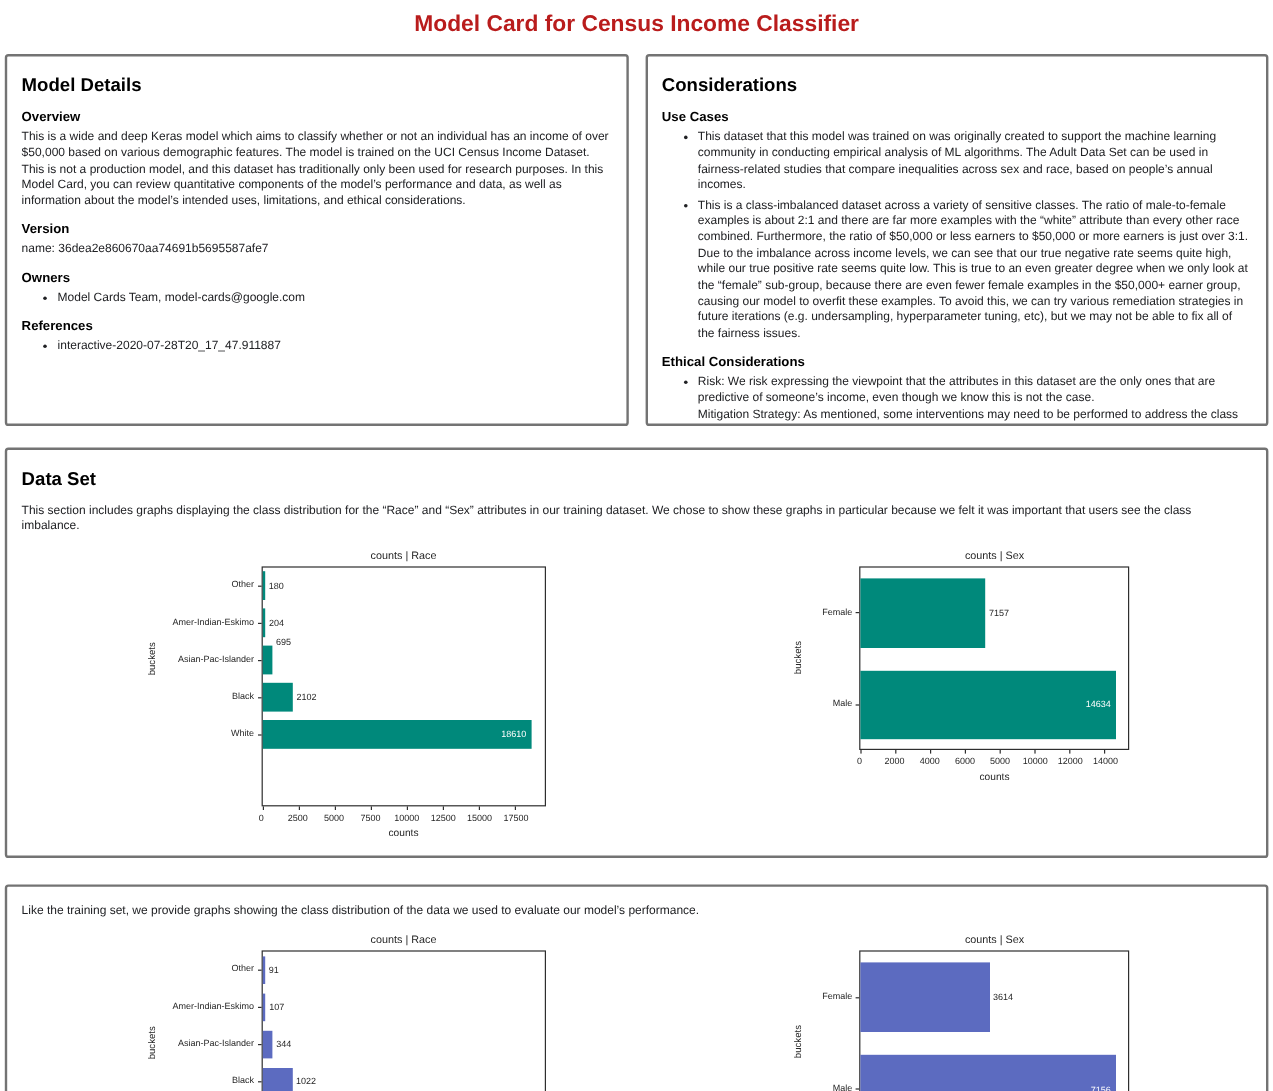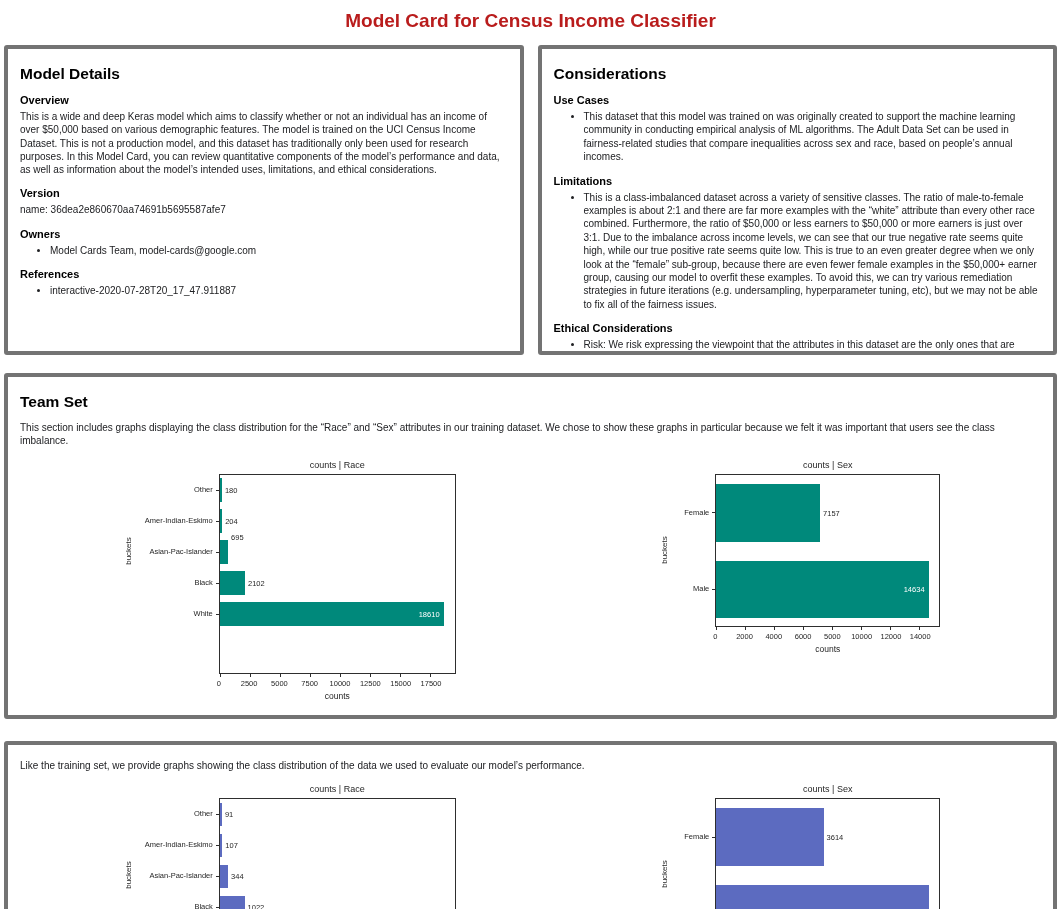--- a/index.html
+++ b/index.html
@@ -13,21 +13,21 @@
   .page { padding: 4px; }
   .page-title {
     font-size: 19px;
     font-weight: bold;
     text-align: center;
     color: #b91c1c;
     margin: 6px 0 13px 0;
   }
   .cards-row { display: flex; gap: 14px; margin-bottom: 18px; }
   .card {
-    border: 4px solid #737373;
+    border: 2px solid #737373;
     border-radius: 3px;
     background: #fff;
     padding: 14px 12px;
   }
   .card.half { flex: 1 1 0; height: 310px; overflow: hidden; }
   .card.full { margin-bottom: 22px; }
   .card h2 { font-size: 15.5px; margin: 2px 0 10px 0; color: #000; font-weight: bold; }
   .card h3 { font-size: 11px; margin: 11px 0 4px 0; color: #000; font-weight: bold; }
   .card p { font-size: 10px; line-height: 1.33; margin: 0 0 2px 0; }
   .card ul { margin: 3px 0; padding-left: 30px; }
@@ -84,35 +84,34 @@
         <li>interactive-2020-07-28T20_17_47.911887</li>
       </ul>
     </section>
 
     <section class="card half">
       <h2>Considerations</h2>
       <h3>Use Cases</h3>
       <ul>
         <li>This dataset that this model was trained on was originally created to support the machine learning community in conducting empirical analysis of ML algorithms. The Adult Data Set can be used in fairness-related studies that compare inequalities across sex and race, based on people’s annual incomes.</li>
       </ul>
-      <h3>Limitations</h3>
       <ul>
         <li>This is a class-imbalanced dataset across a variety of sensitive classes. The ratio of male-to-female examples is about 2:1 and there are far more examples with the “white” attribute than every other race combined. Furthermore, the ratio of $50,000 or less earners to $50,000 or more earners is just over 3:1. Due to the imbalance across income levels, we can see that our true negative rate seems quite high, while our true positive rate seems quite low. This is true to an even greater degree when we only look at the “female” sub-group, because there are even fewer female examples in the $50,000+ earner group, causing our model to overfit these examples. To avoid this, we can try various remediation strategies in future iterations (e.g. undersampling, hyperparameter tuning, etc), but we may not be able to fix all of the fairness issues.</li>
       </ul>
       <h3>Ethical Considerations</h3>
       <ul>
         <li class="pre-line">Risk: We risk expressing the viewpoint that the attributes in this dataset are the only ones that are predictive of someone’s income, even though we know this is not the case.
 Mitigation Strategy: As mentioned, some interventions may need to be performed to address the class imbalances in the dataset.</li>
       </ul>
     </section>
 
   </div>
 
   <section class="card full">
-    <h2>Team Set</h2>
+    <h2>Data Set</h2>
     <p>This section includes graphs displaying the class distribution for the “Race” and “Sex” attributes in our training dataset. We chose to show these graphs in particular because we felt it was important that users see the class imbalance.</p>
     <div class="charts-row">
       <div class="chart">
           <div class="chart-title" style="margin-left: 98px; width: 237px;">counts | Race</div>
           <div class="chart-body">
             <div class="chart-ylabel" style="height: 155px;">
               <span>buckets</span>
             </div>
             <div class="chart-yticks" style="width: 84px; height: 155px;">
               <span class="ytick-label" style="top: 15.5px;">Other</span>

